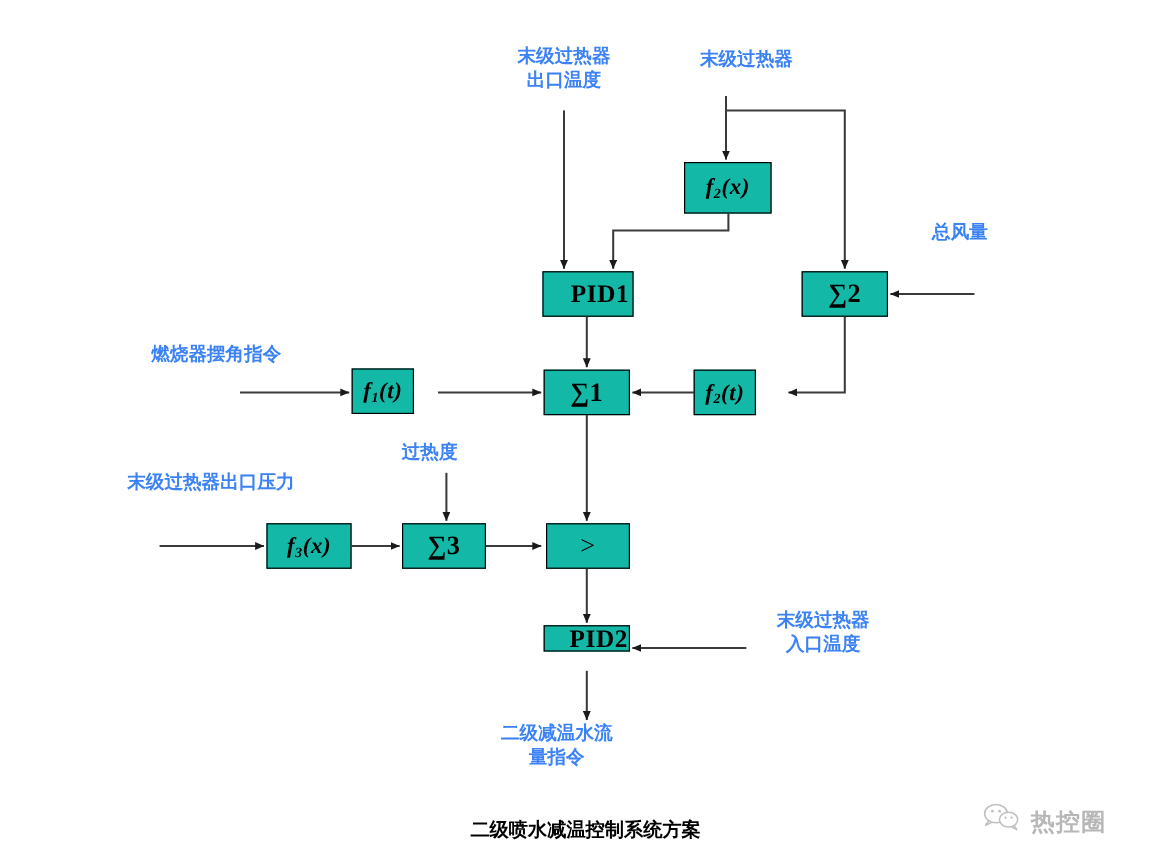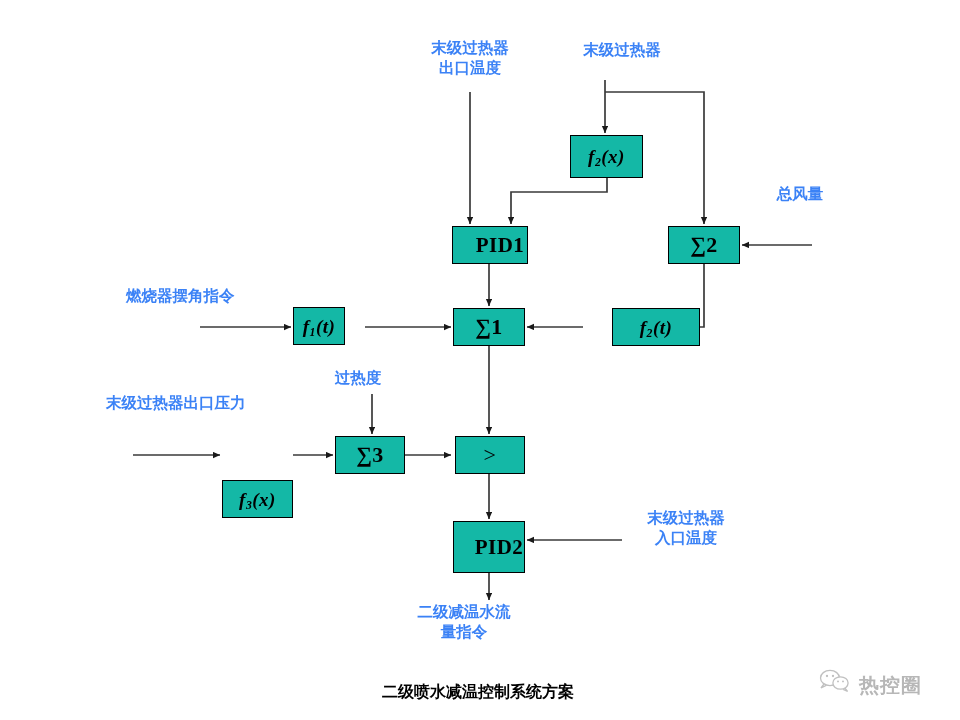--- a/index.html
+++ b/index.html
@@ -146,37 +146,37 @@
   </div>
 
   <div class="blk blk-fn" style="left:293px; top:307px; width:52px; height:38px;">
     <span><i>f</i><sub>1</sub>(<i>t</i>)</span>
   </div>
 
   <div class="blk blk-sum" style="left:453px; top:308px; width:72px; height:38px;">
     <span>∑1</span>
   </div>
 
-  <div class="blk blk-fn" style="left:612px; top:308px; width:88px; height:38px;">
+  <div class="blk blk-fn" style="left:578px; top:308px; width:52px; height:38px;">
     <span><i>f</i><sub>2</sub>(<i>t</i>)</span>
   </div>
 
-  <div class="blk blk-fn" style="left:222px; top:436px; width:71px; height:38px;margin-top:44px;">
+  <div class="blk blk-fn" style="left:222px; top:436px; width:71px; height:38px;">
     <span><i>f</i><sub>3</sub>(<i>x</i>)</span>
   </div>
 
   <div class="blk blk-sum" style="left:335px; top:436px; width:70px; height:38px;">
     <span>∑3</span>
   </div>
 
   <div class="blk blk-cmp" style="left:455px; top:436px; width:70px; height:38px;">
     <span>&gt;</span>
   </div>
 
-  <div class="blk blk-pid" style="left:453px; top:521px; width:72px; height:52px;">
+  <div class="blk blk-pid" style="left:453px; top:521px; width:72px; height:22px;">
     <span>PID2</span>
   </div>
 
   <div class="lbl ctr" style="left:470px; top:38px;">末级过热器
 出口温度</div>
 
   <div class="lbl ctr" style="left:622px; top:40px;">末级过热器</div>
 
   <div class="lbl ctr" style="left:800px; top:184px;">总风量</div>
 
@@ -185,21 +185,21 @@
   <div class="lbl ctr" style="left:358px; top:368px;">过热度</div>
 
   <div class="lbl" style="left:78px; top:393px;margin-left:28px;">末级过热器出口压力</div>
 
   <div class="lbl ctr" style="left:686px; top:508px;">末级过热器
 入口温度</div>
 
   <div class="lbl ctr" style="left:464px; top:602px;">二级减温水流
 量指令</div>
 
-  <div class="caption" style="left:382px; top:682px;">二级喷水减温控制系统方案</div>
+  <div class="caption" style="left:392px; top:682px;">二级喷水减温控制系统方案</div>
 
   <div class="watermark" style="left:818px; top:660px;">
     <svg width="34" height="26" viewBox="0 0 34 26">
       <g fill="none" stroke="#6a6a6a" stroke-width="1.3">
         <ellipse cx="12" cy="11" rx="9.5" ry="7.6"></ellipse>
         <path d="M6,17 L3,21 L8.2,18.4"></path>
         <ellipse cx="22.5" cy="16" rx="7.6" ry="6.2" fill="#ffffff"></ellipse>
         <path d="M27,21.2 L29.6,24.4 L25.2,22.3"></path>
       </g>
       <g fill="#6a6a6a">

